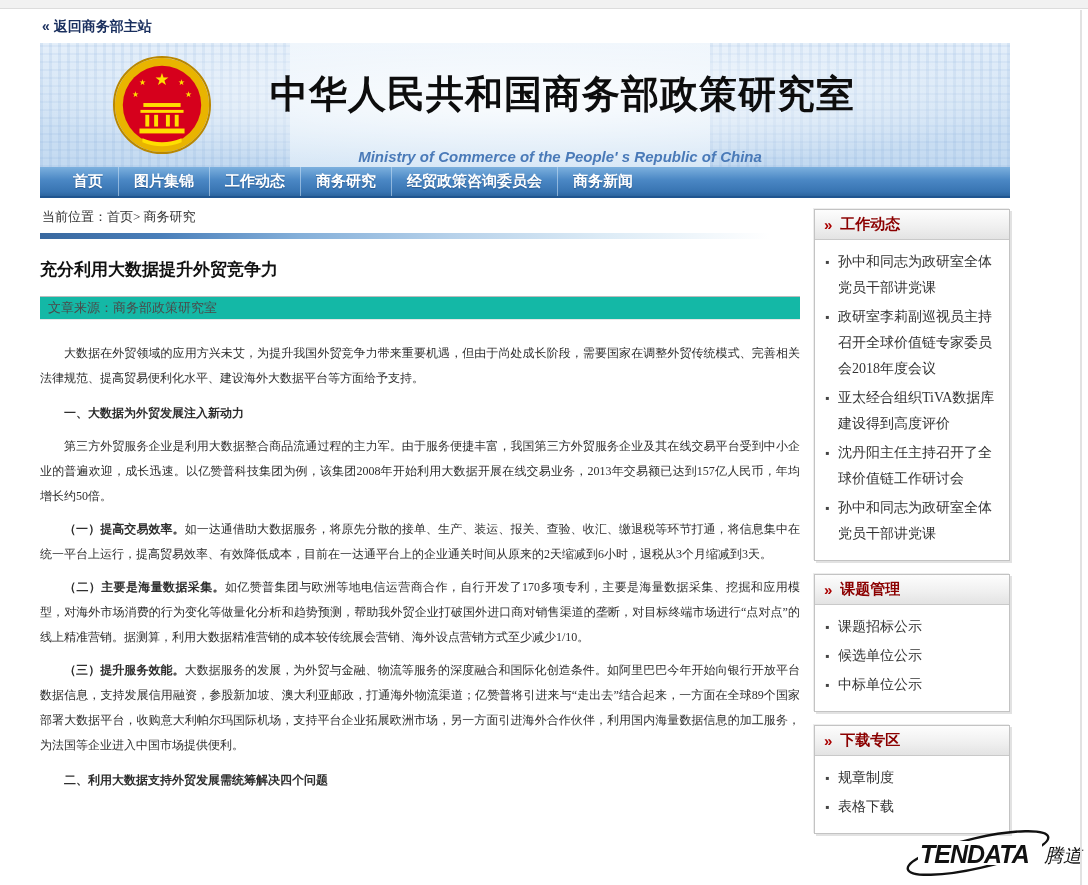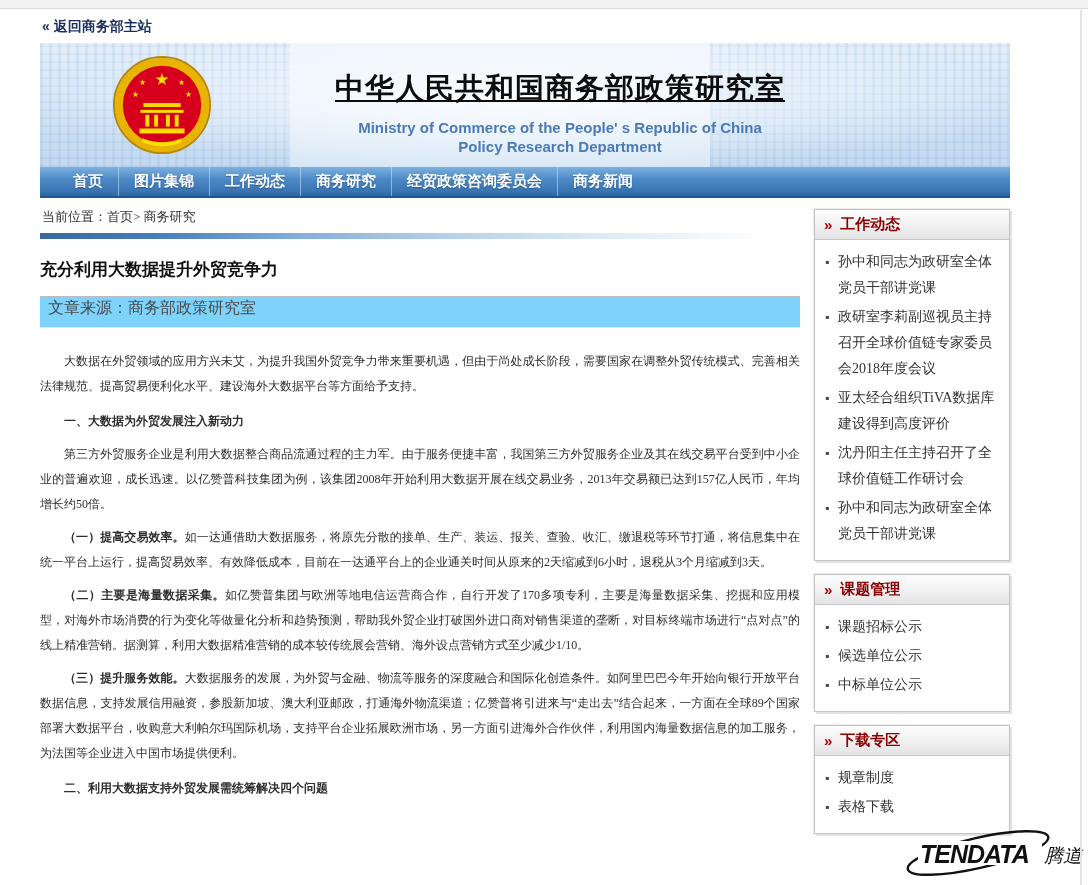--- a/index.html
+++ b/index.html
@@ -19,22 +19,22 @@
   .bldg { position:absolute; top:0; bottom:0; opacity:.6; background:
       repeating-linear-gradient(90deg, rgba(95,145,205,.20) 0 3px, transparent 3px 9px),
       repeating-linear-gradient(0deg, rgba(95,145,205,.16) 0 2px, transparent 2px 8px),
       linear-gradient(180deg, rgba(175,205,238,.25), rgba(140,180,225,.45)); }
   .bldg-left { left:0; width:250px; }
   .bldg-right { right:0; width:300px; }
   .banner-fade { position:absolute; inset:0;
       background:radial-gradient(ellipse at 50% 45%, rgba(255,255,255,.85) 0%, rgba(255,255,255,.35) 45%, rgba(255,255,255,0) 75%); }
   .emblem { position:absolute; left:73px; top:13px; width:98px; height:98px; }
   .banner-titles { position:absolute; left:230px; right:160px; top:26px; text-align:center; }
-  .banner-title-cn { font-size:29px; font-weight:bold; color:#0d0d0d; letter-spacing:1px; white-space:nowrap;text-decoration:underline; }
-  .banner-sub-en { margin-top:9px; font-size:15px; font-weight:bold; color:#4a7ab8; line-height:19px; }
+  .banner-title-cn { font-size:38px; font-weight:bold; color:#0d0d0d; letter-spacing:1px; white-space:nowrap; }
+  .banner-sub-en { margin-top:27px; font-size:15px; font-weight:bold; color:#4a7ab8; line-height:19px;font-style:italic; }
 
   
   .nav { display:flex; align-items:stretch; height:31px; padding-left:18px;
          background:linear-gradient(180deg,#7cb0de 0%,#4a87c4 45%,#3874b2 85%,#2d659f 100%);
          border-bottom:2px solid #1f5590; }
   .nav-item { display:flex; align-items:center; padding:0 15px; color:#ffffff; font-weight:bold;
               font-size:15px; cursor:pointer; text-shadow:0 1px 1px rgba(20,60,110,.55);
               border-left:1px solid rgba(205,228,248,.55); }
   .nav-item:first-child { border-left:none; }
 
@@ -44,24 +44,24 @@
   .right-col { width:196px; margin-left:14px; padding-top:3px; }
 
   .crumb-row { font-size:13px; color:#333; margin:2px 0 0 2px;
                font-family:"Liberation Serif","DejaVu Serif",serif; }
   .crumb-row a { color:#333; text-decoration:none; cursor:pointer; }
   .crumb-bar { margin-top:7px; height:6px; width:760px;
       background:linear-gradient(90deg,#39689f 0%,#4a7fba 16%,#84afd9 34%,#b6d1ea 54%,#dcebf6 74%,#ffffff 96%); }
 
   
   .article-title { margin-top:19px; text-align:left; font-size:17px; font-weight:bold; color:#111; }
-  .meta-bar { margin-top:15px; height:32px; line-height:22px; background:#7dd3fc;
+  .meta-bar { margin-top:15px; height:24px; line-height:22px; background:#14b8a6;
               border-top:1px solid #bcbcbc; border-bottom:1px solid #e6e6e6;
               display:flex; justify-content:space-between; padding:0 8px;
-              font-size:16px; color:#4a4a4a; font-family:"Liberation Serif","DejaVu Serif",serif; }
+              font-size:13px; color:#4a4a4a; font-family:"Liberation Serif","DejaVu Serif",serif; }
   .article-body { margin-top:21px; font-family:"Liberation Serif","DejaVu Serif",serif;
                   font-size:12px; color:#2e2e2e; line-height:25px; text-align:justify; }
   .article-body p { text-indent:2em; margin-bottom:8px; }
   .article-body p.section-heading { font-weight:bold; margin-top:10px; }
   .article-body .lead { font-weight:bold; }
 
   
   .side-box { background:#ffffff; border:1px solid #c3c3c3; box-shadow:2px 2px 0 #e2e2e2,-1px -1px 0 #ededed;
               margin-bottom:13px; }
   .side-head { height:30px; display:flex; align-items:center; padding-left:9px;

